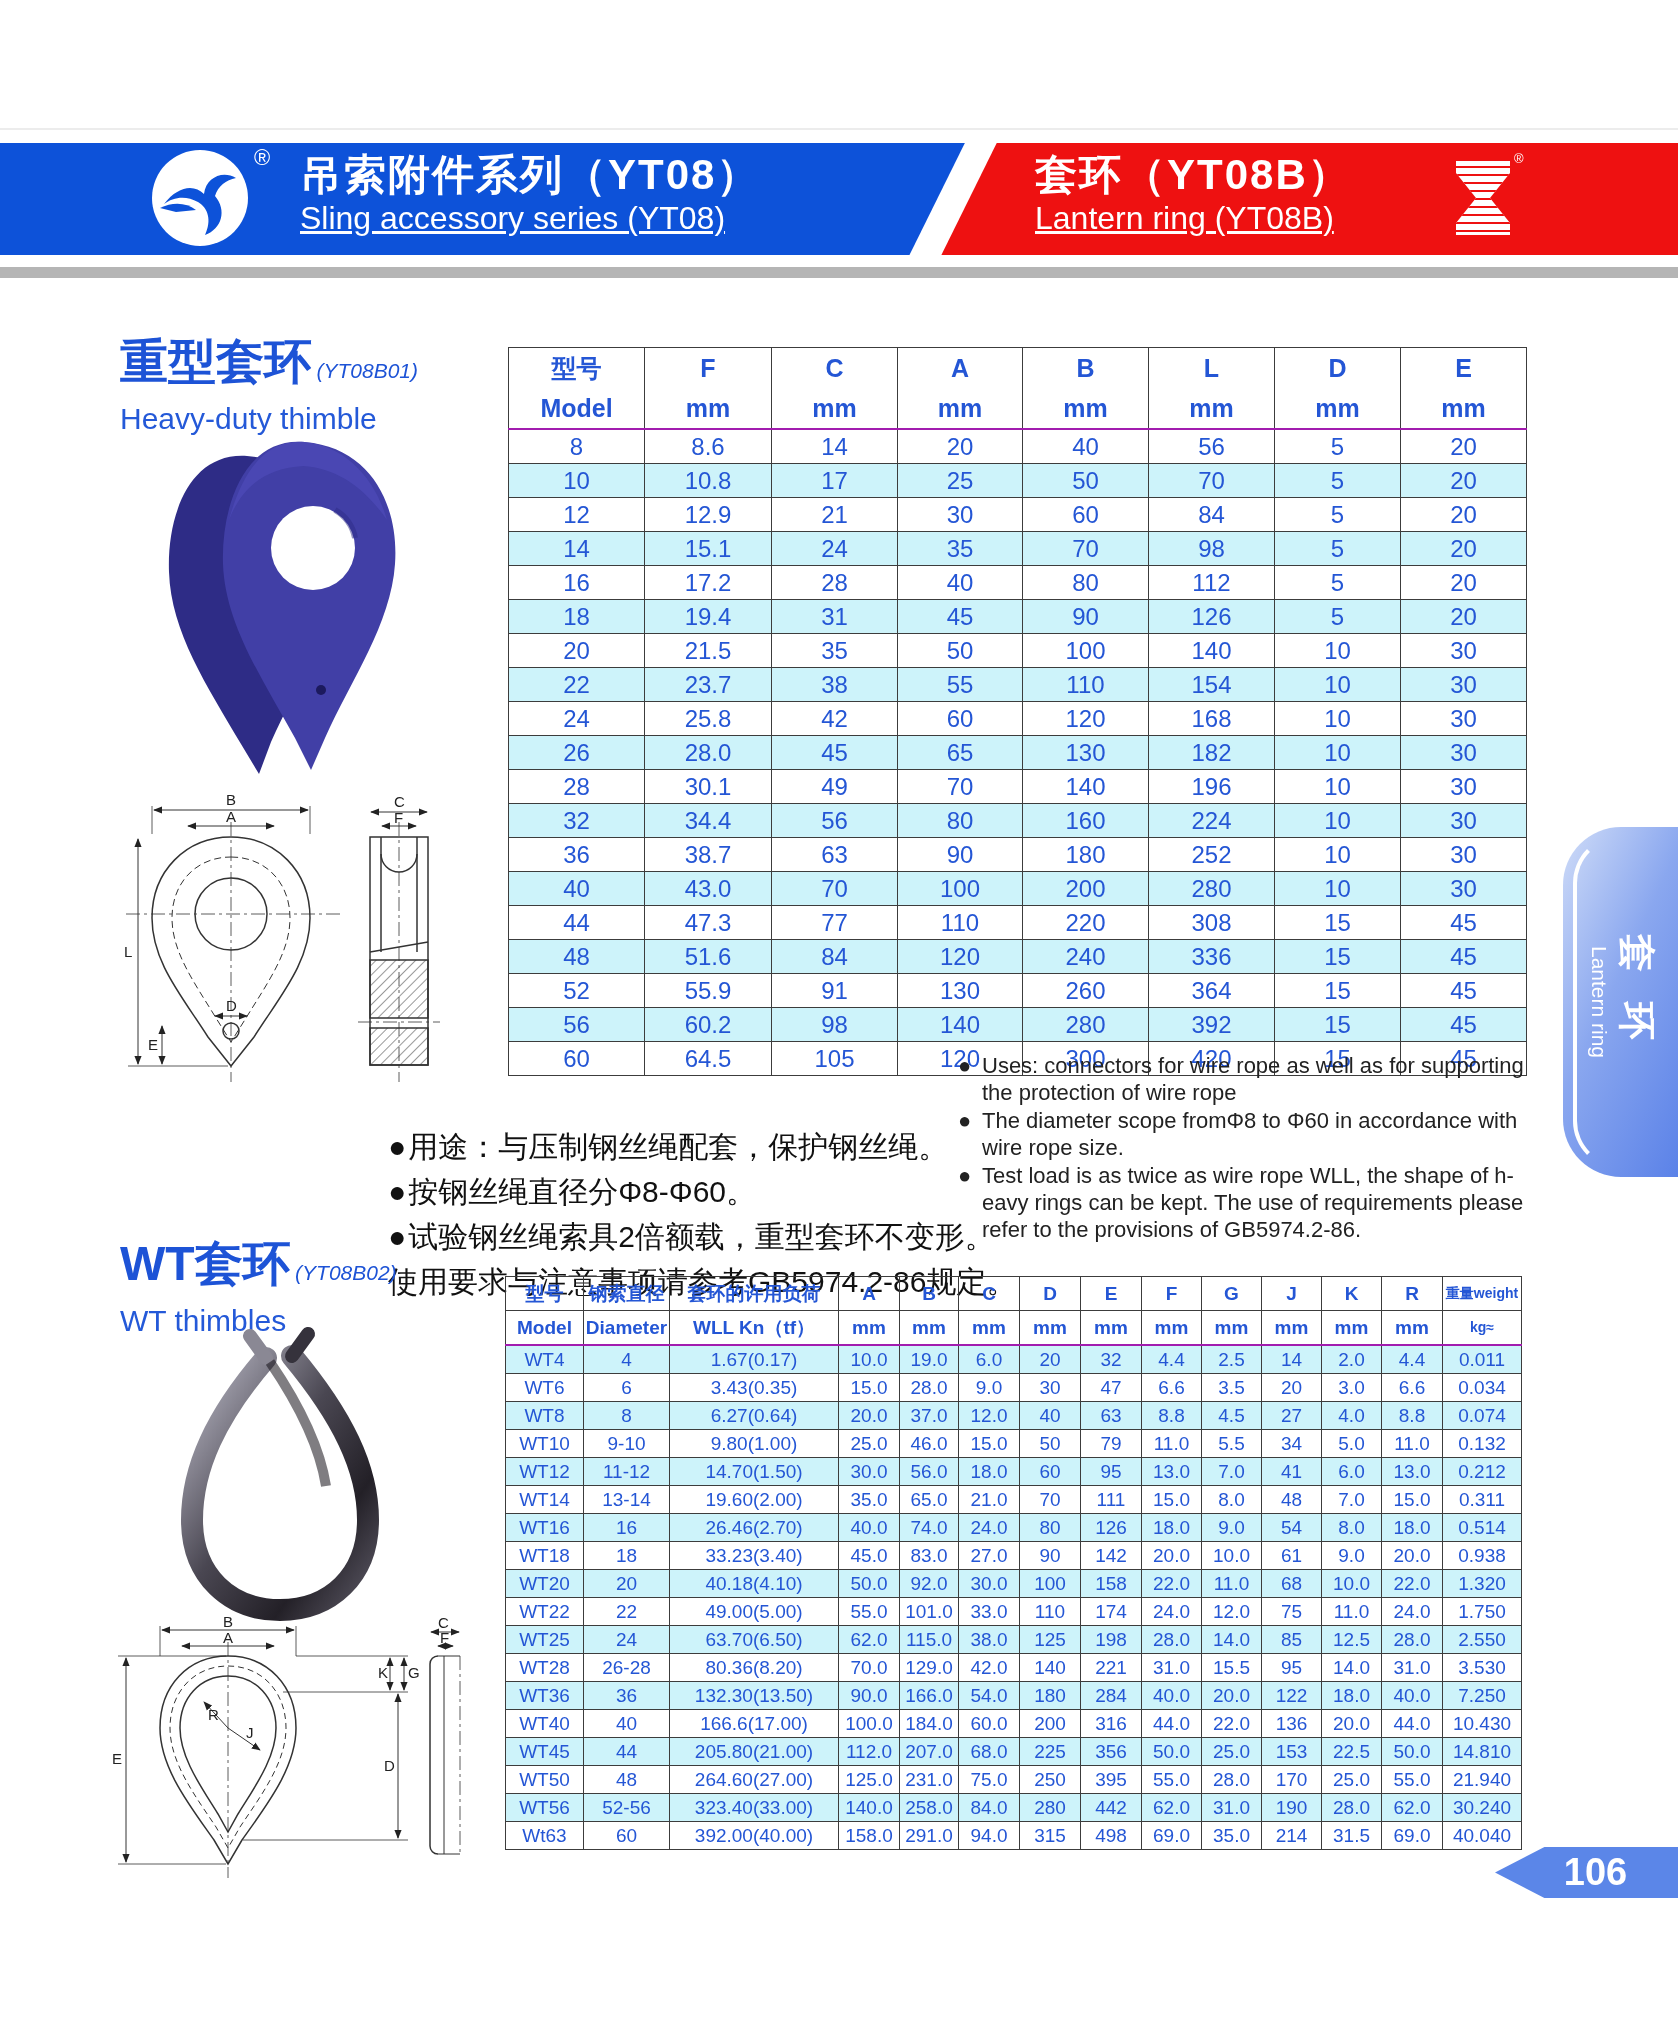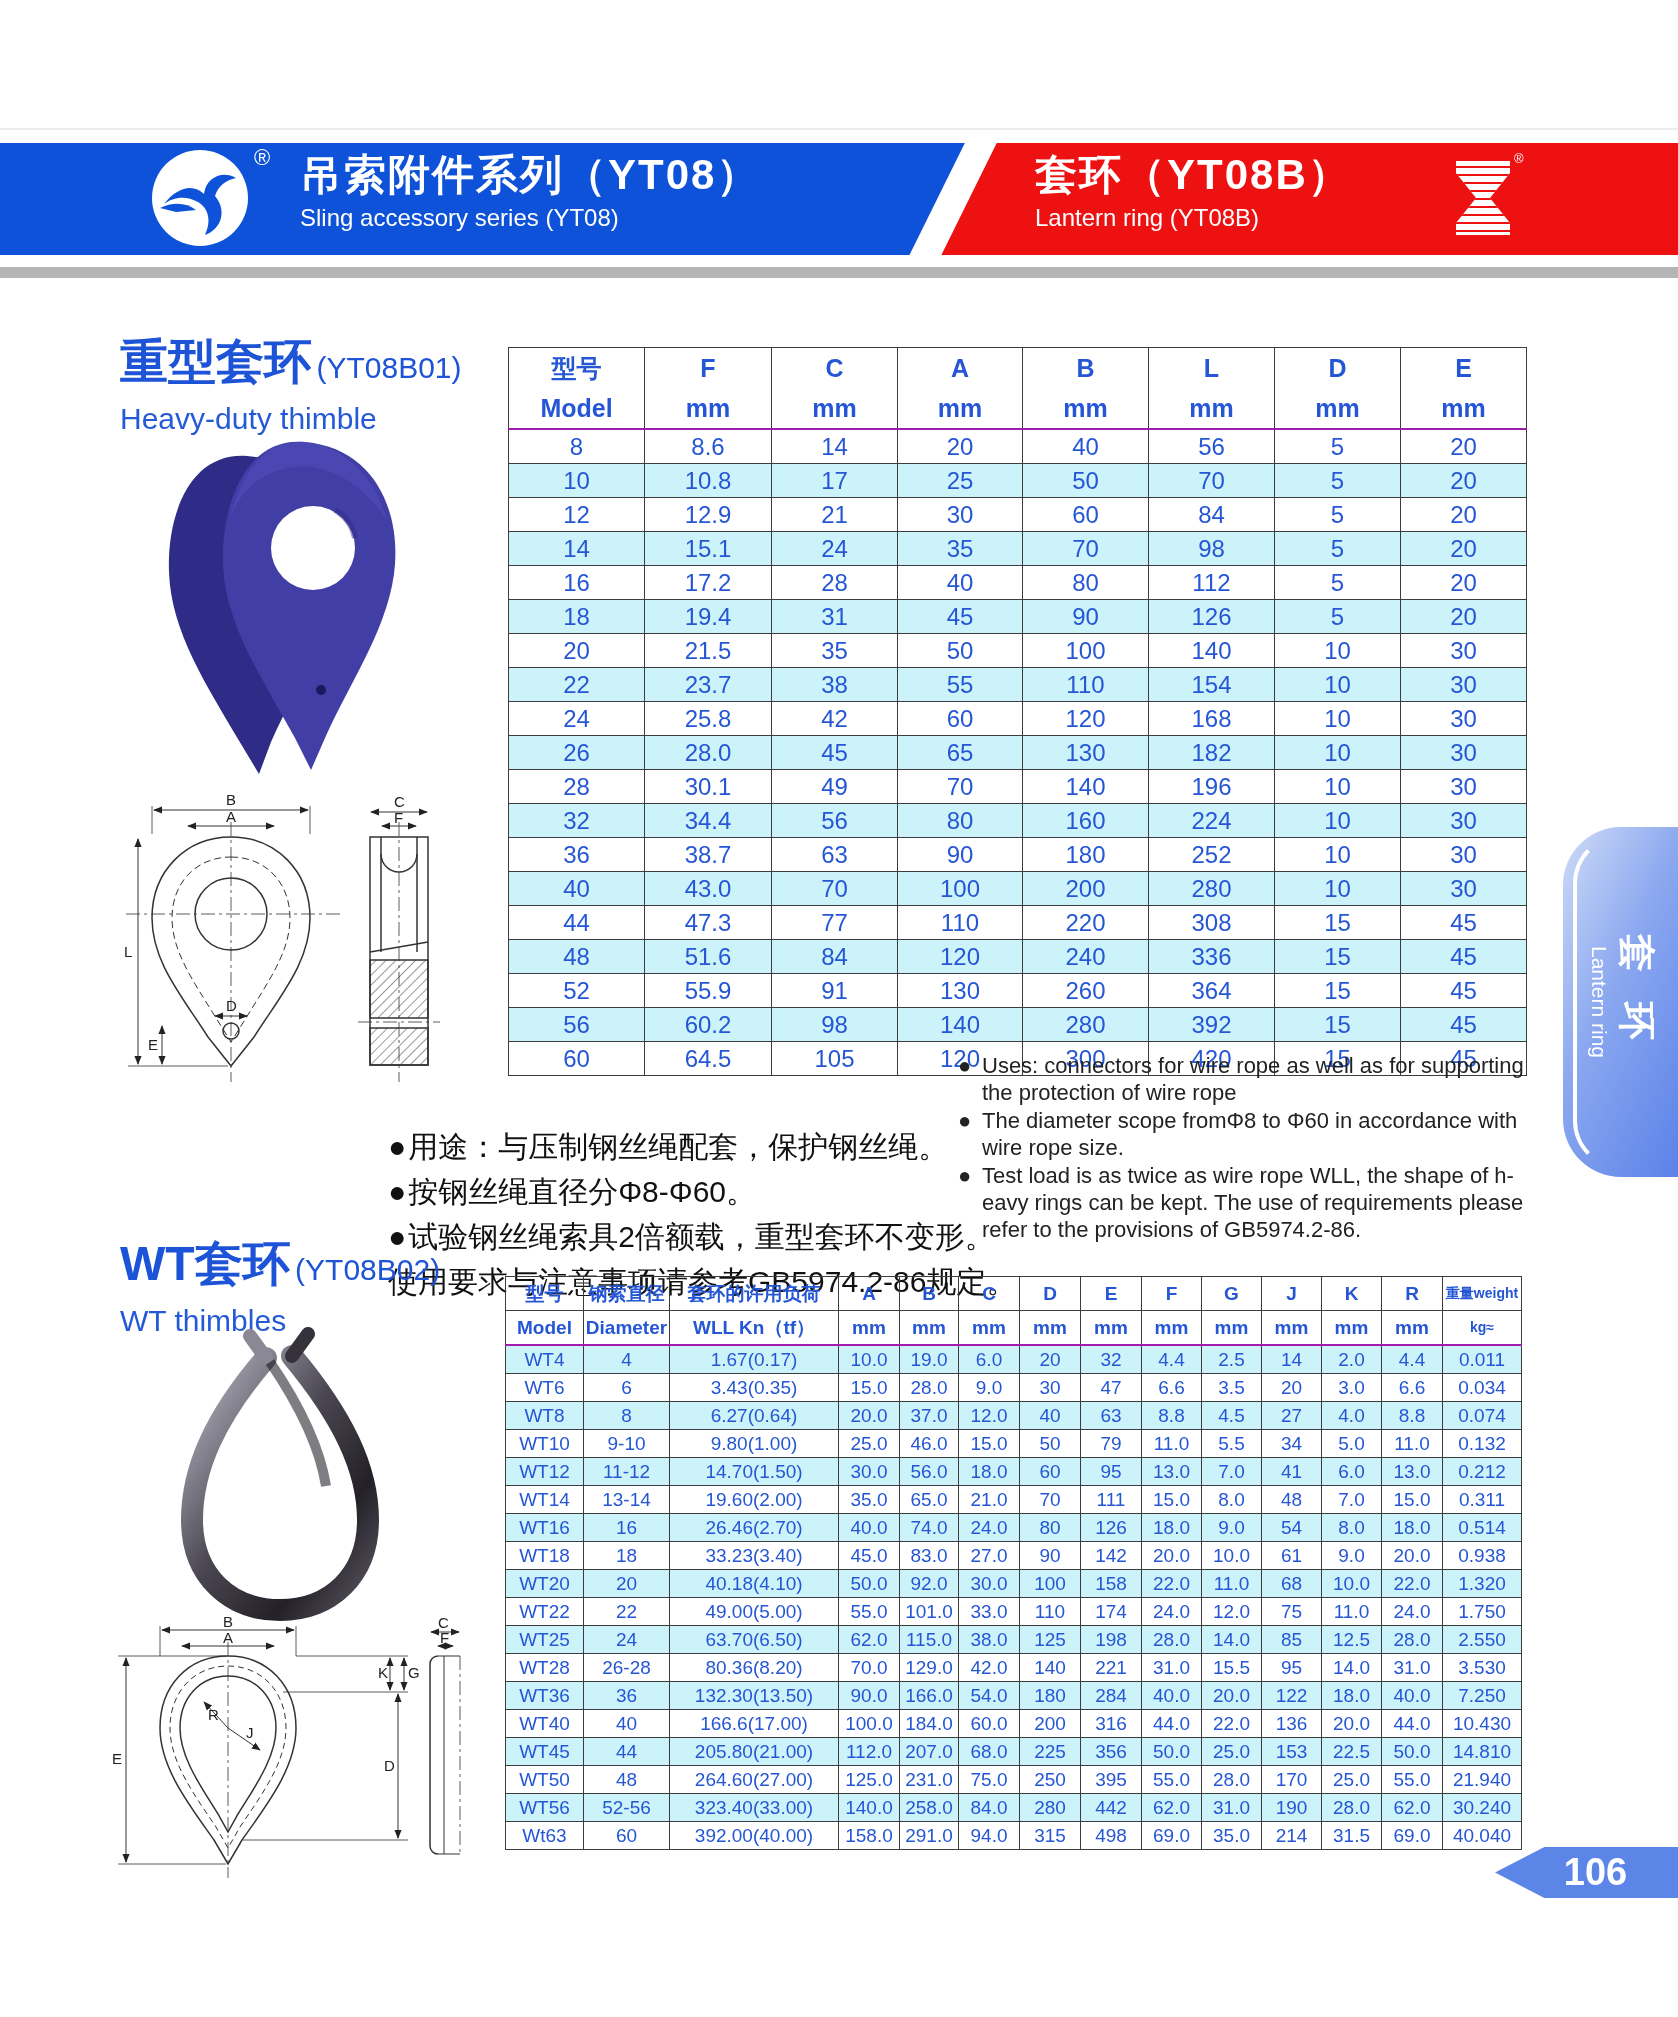--- a/index.html
+++ b/index.html
@@ -8,31 +8,31 @@
   
   .top-edge{position:absolute;left:0;top:128px;width:1678px;height:2px;background:#ececec;}
   .header-band{position:absolute;left:0;top:143px;width:1678px;height:112px;}
   .band{position:absolute;inset:0;}
   .band-blue{background:#0d52d9;clip-path:polygon(0 0,57.5% 0,54.2% 100%,0 100%);}
   .band-red{background:#ee1111;clip-path:polygon(59.4% 0,100% 0,100% 100%,56.1% 100%);}
   .logo-circle{position:absolute;left:152px;top:7px;width:96px;height:96px;}
   .reg-blue{position:absolute;left:254px;top:2px;color:#fff;font-size:22px;}
   .hdr-titles{position:absolute;top:6px;color:#fff;}
   .hdr-titles .zh{font-size:42px;font-weight:bold;letter-spacing:2px;line-height:52px;}
-  .hdr-titles .en{font-size:24px;line-height:34px;}
+  .hdr-titles .en{font-size:32px;line-height:34px;text-decoration:underline;}
   .blue-titles{left:300px;}
   .red-titles{left:1035px;}
   .red-emblem{position:absolute;left:1448px;top:10px;width:86px;height:92px;}
   .gray-rule{position:absolute;left:0;top:267px;width:1678px;height:11px;background:#b5b5b5;}
   
   .sec-title{position:absolute;left:120px;color:#1d53d6;}
   .sec1-title{top:330px;}
   .sec2-title{top:1232px;}
   .sec-title .zh{font-size:48px;font-weight:bold;}
-  .sec-title .code{font-size:30px;font-weight:normal;}
+  .sec-title .code{font-size:21px;font-weight:normal;font-style:italic;}
   .sec-title .en{font-size:30px;color:#2459d8;margin-top:8px;}
   
   .photo1{position:absolute;left:145px;top:428px;width:275px;height:365px;}
   .drawing1{position:absolute;left:118px;top:792px;width:335px;height:295px;}
   .photo2{position:absolute;left:150px;top:1318px;width:260px;height:305px;}
   .drawing2{position:absolute;left:108px;top:1616px;width:360px;height:285px;}
   
   table{border-collapse:collapse;table-layout:fixed;}
   th,td{border:1.6px solid #3c3c3c;text-align:center;vertical-align:middle;
         color:#2456d5;padding:0;overflow:hidden;white-space:nowrap;}

